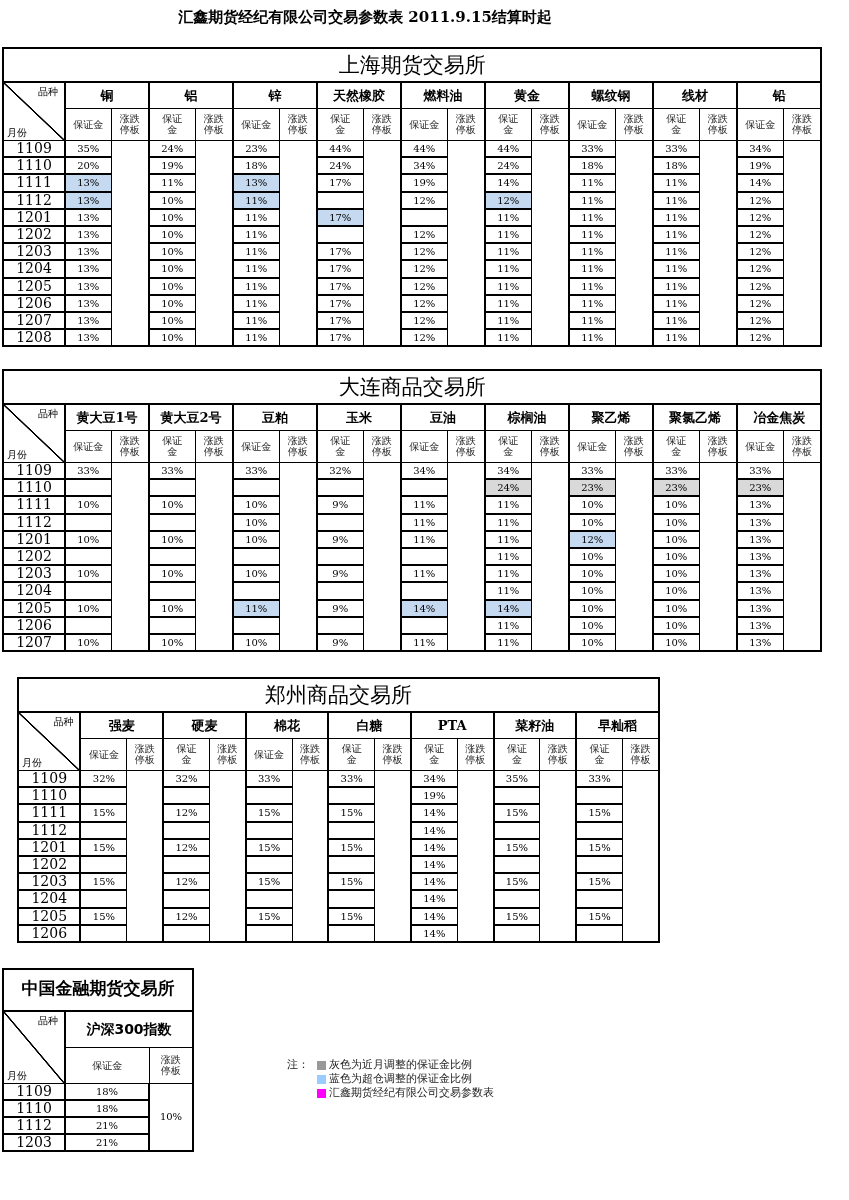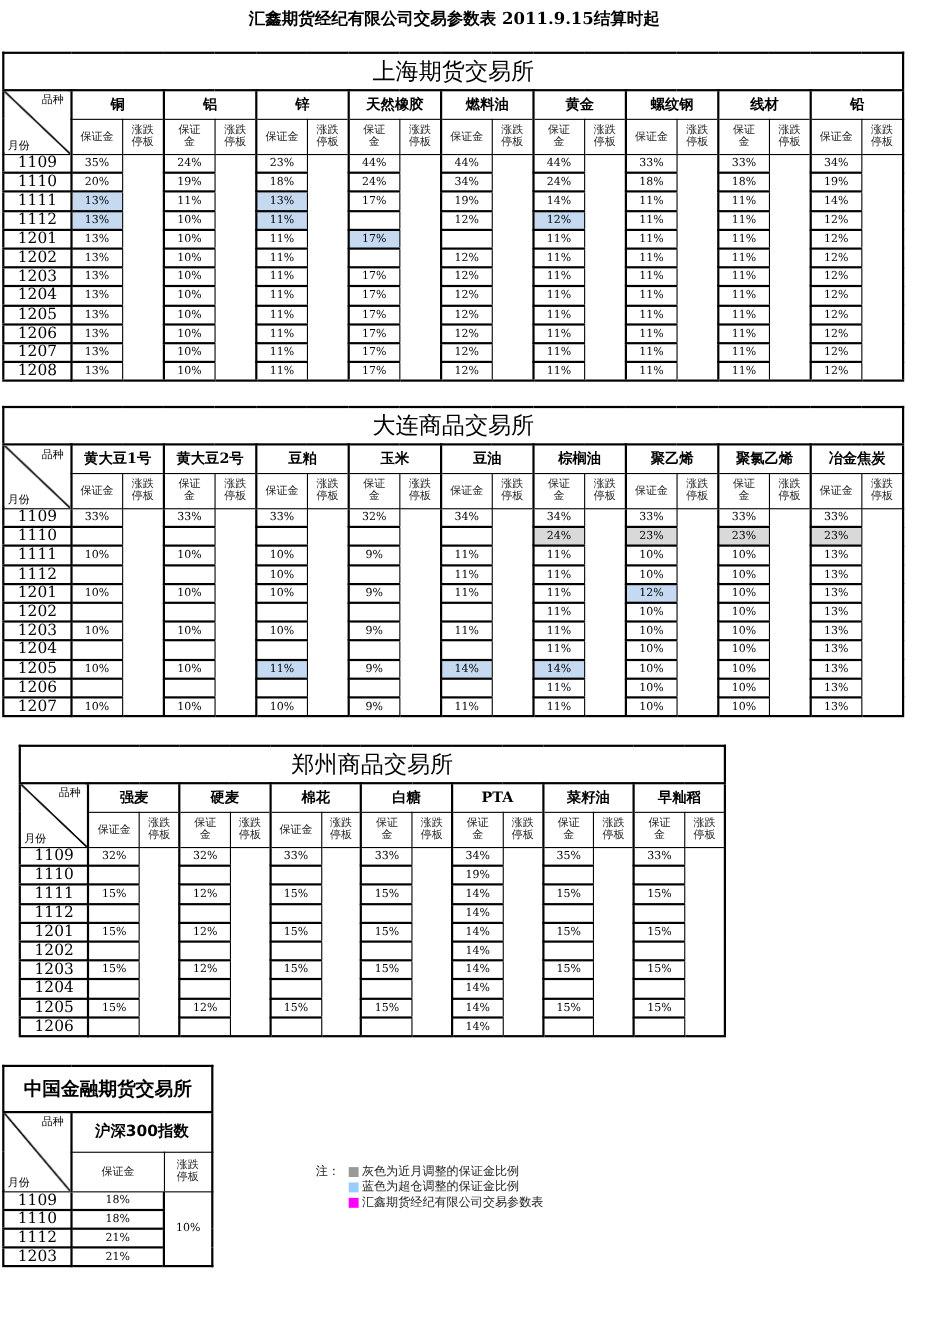--- a/index.html
+++ b/index.html
@@ -2,21 +2,21 @@
 <html><head>
 <meta charset="utf-8">
 <style>
   * { box-sizing: border-box; margin: 0; padding: 0; }
   html, body { width: 849px; height: 1200px; background: #ffffff; overflow: hidden; }
   body { position: relative; font-family: "DejaVu Serif", serif; color: #000; }
 
   .doc-title {
     position: absolute; left: 0; top: 8px; width: 730px;
     text-align: center; font-size: 15px; font-weight: bold;
-    font-family: "DejaVu Serif", serif; letter-spacing: 0px; margin-left: 48px;
+    font-family: "DejaVu Serif", serif; letter-spacing: 0px;
   }
 
   table.ex {
     position: absolute; border-collapse: collapse; table-layout: fixed;
     border: 2px solid #000;
   }
   table.ex td {
     border: 1px solid #000; text-align: center; vertical-align: middle;
     font-size: 10px; line-height: 11px; padding: 0; overflow: hidden;
     white-space: nowrap;
@@ -51,21 +51,21 @@
   table.ex td.lim { border-bottom: 1px solid #fff; border-top: 1px solid #fff; }
   table.ex tr.first-data td.lim { border-top: 1px solid #000; }
   table.ex tr.last-data td.lim { border-bottom: 2px solid #000; }
   td.blue { background: #c5d9f1; }
   td.gray { background: #d9d9d9; }
 
   #shfe { left: 2px; top: 47px; width: 807px; }
   #dce { left: 2px; top: 369px; width: 807px; border-radius: 12px; }
   #czce { left: 17px; top: 677px; width: 643px; }
   #cffex { left: 2px; top: 968px; width: 190px; }
-  #cffex td.exch { font-size: 17px; font-weight: bold; font-family: Liberation Sans, sans-serif; height: 42px; }
+  #cffex td.exch { font-size: 17px; font-weight: bold; font-family: Liberation Mono, monospace; height: 42px; }
   #cffex td.prod { font-size: 14px; font-family: "DejaVu Sans", sans-serif; height: 36px; }
   #cffex td.sub { height: 36px; }
   #cffex td.month { height: 17px; }
 
   .notes {
     position: absolute; left: 287px; top: 1058px; font-size: 11px;
     font-family: "DejaVu Sans", sans-serif; line-height: 14px; color: #222;
   }
   .note-row { display: flex; align-items: center; }
   .note-prefix { width: 30px; }

